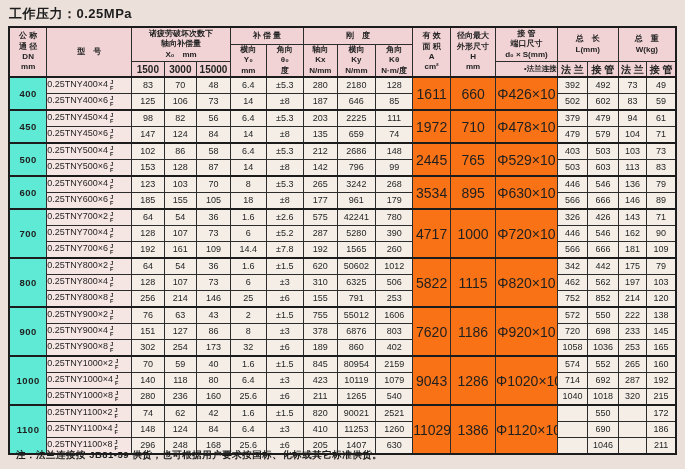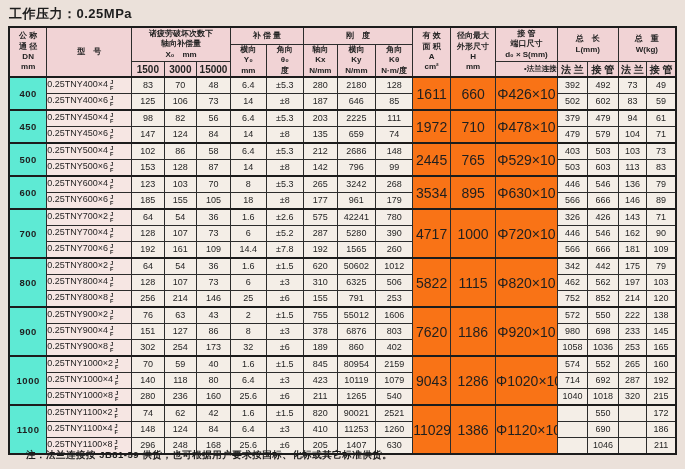--- a/index.html
+++ b/index.html
@@ -56,21 +56,21 @@
   tr.gs td,tr.gs th{border-top:2px solid #1c1c1c;}
 
   .model-wrap{
     display:flex;align-items:flex-start;justify-content:flex-start;
   }
   .jf{
     display:inline-flex;flex-direction:column;align-items:center;
     font-size:5.5px;line-height:1.05;margin-left:2px;font-weight:bold;
   }
   .footnote{
-    position:absolute;left:26px;bottom:7px;
+    position:absolute;left:16px;bottom:7px;
     font-size:9.5px;font-weight:bold;letter-spacing:.5px;
   }
 </style>
 </head>
 <body>
 
 <div class="titlebar">
   <span class="title-left">工作压力：0.25MPa</span>
 </div>
 
@@ -535,21 +535,21 @@
           </span>
         </td>
         <td>151</td>
         <td>127</td>
         <td>86</td>
         <td>8</td>
         <td>±3</td>
         <td>378</td>
         <td>6876</td>
         <td>803</td>
-        <td>980</td>
+        <td>720</td>
         <td>698</td>
         <td>233</td>
         <td>145</td>
       </tr>
       <tr>
         <td class="model">
           <span class="model-wrap">
             <span>0.25TNY900×8</span>
             <span class="jf">
               <span>J</span>

